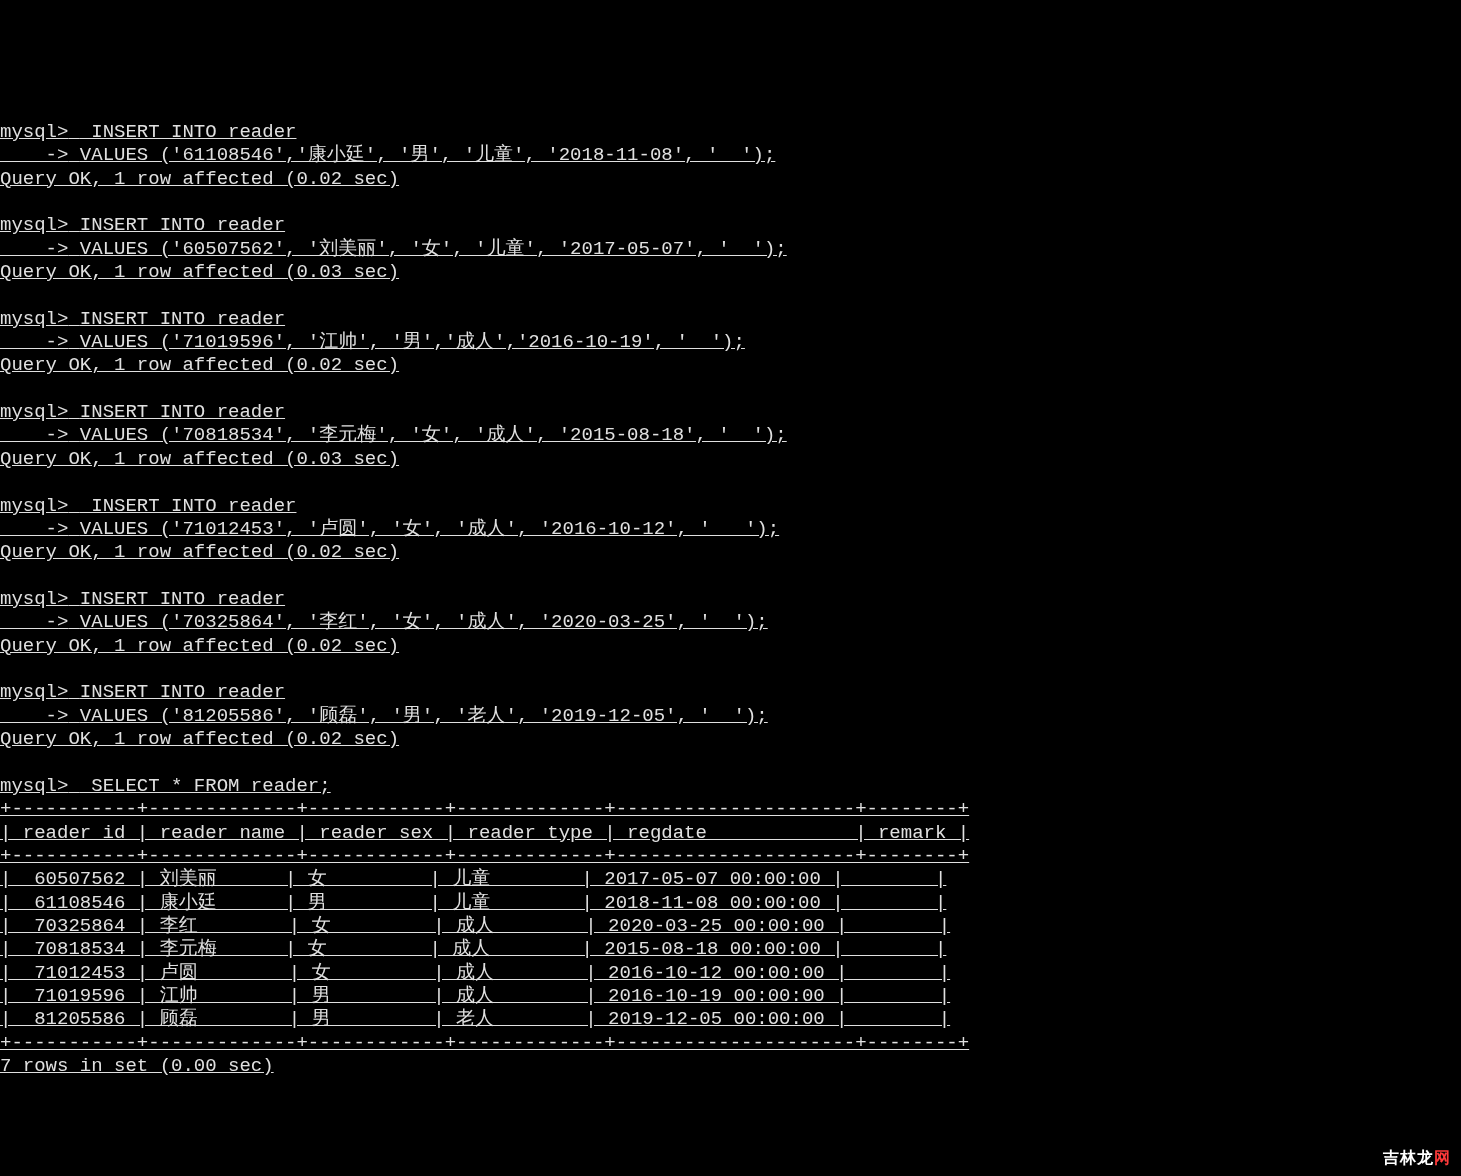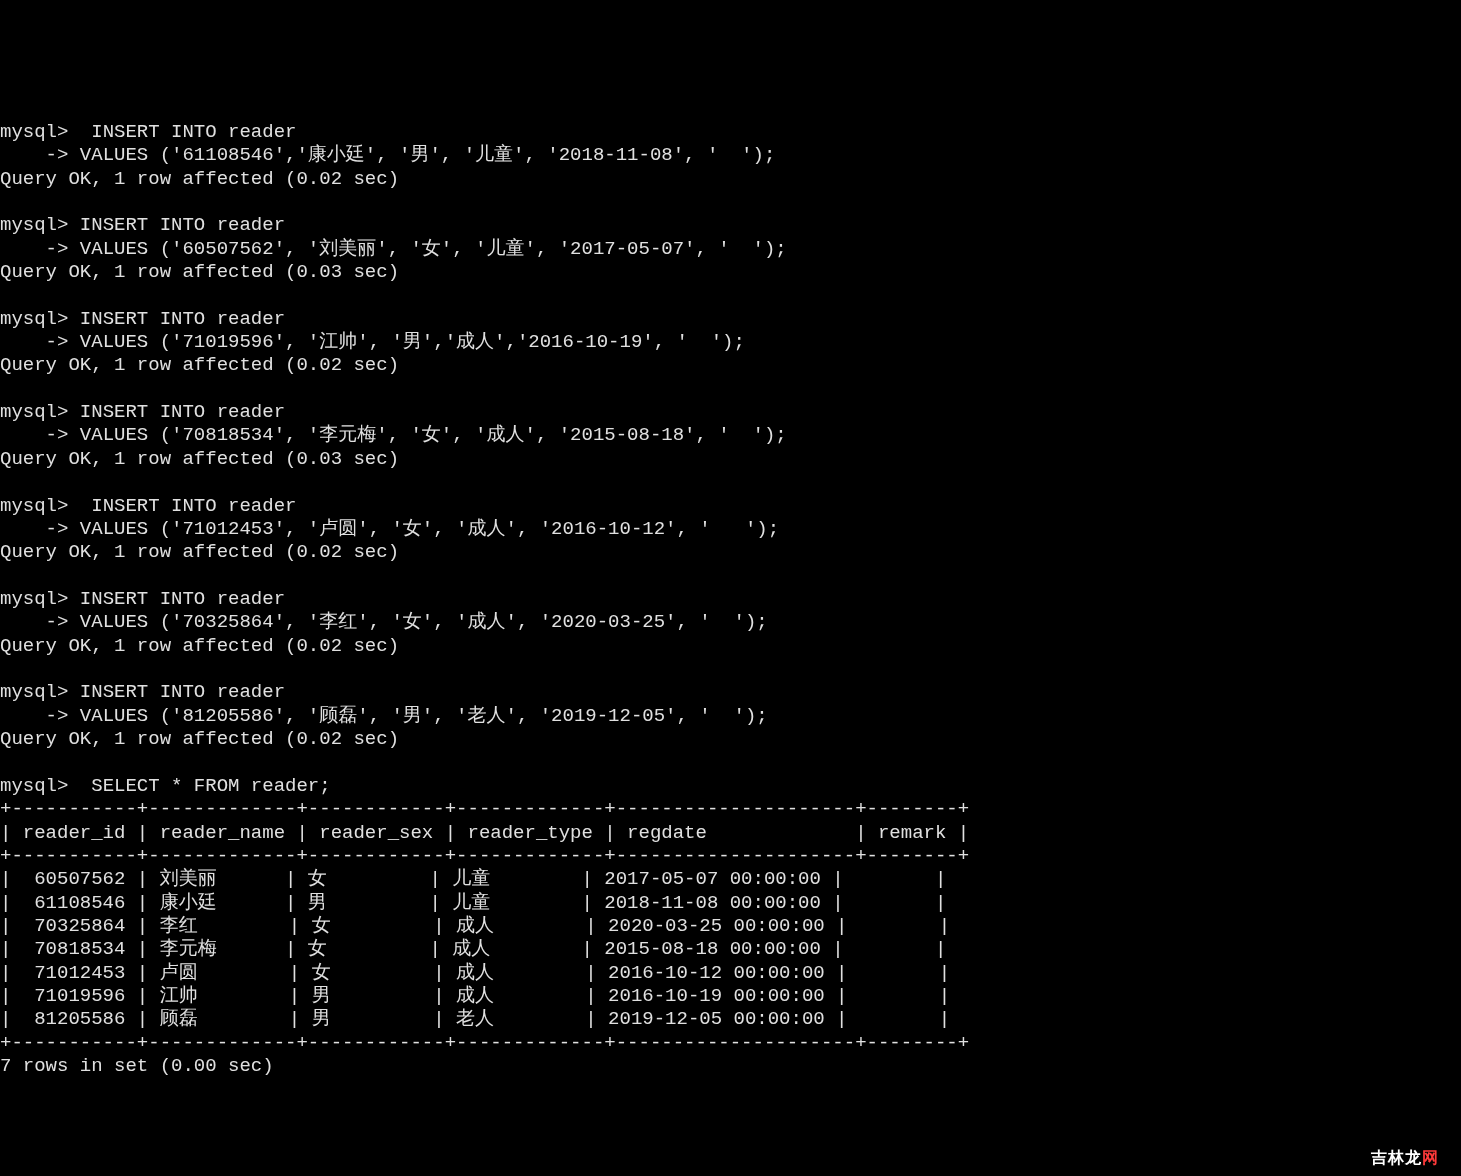--- a/index.html
+++ b/index.html
@@ -10,24 +10,25 @@
     font-family: "SimSun", "NSimSun", "Courier New", monospace;
     font-size: 19px;
     line-height: 1.23;
     width: 1461px;
     height: 1176px;
     overflow: hidden;
     white-space: pre;
   }
   .terminal {
     padding: 4px 0 0 0;
+    text-decoration: underline;
   }
   .watermark {
     position: absolute;
-    right: 18px;
+    right: 6px;
     bottom: 6px;
     font-family: sans-serif;
     font-size: 16px;
     font-weight: bold;
     color: #fff;
     background: rgba(0,0,0,0.25);
     padding: 2px 4px;
     letter-spacing: 1px;
   }
   .watermark .accent { color: #ff3a3a; }

